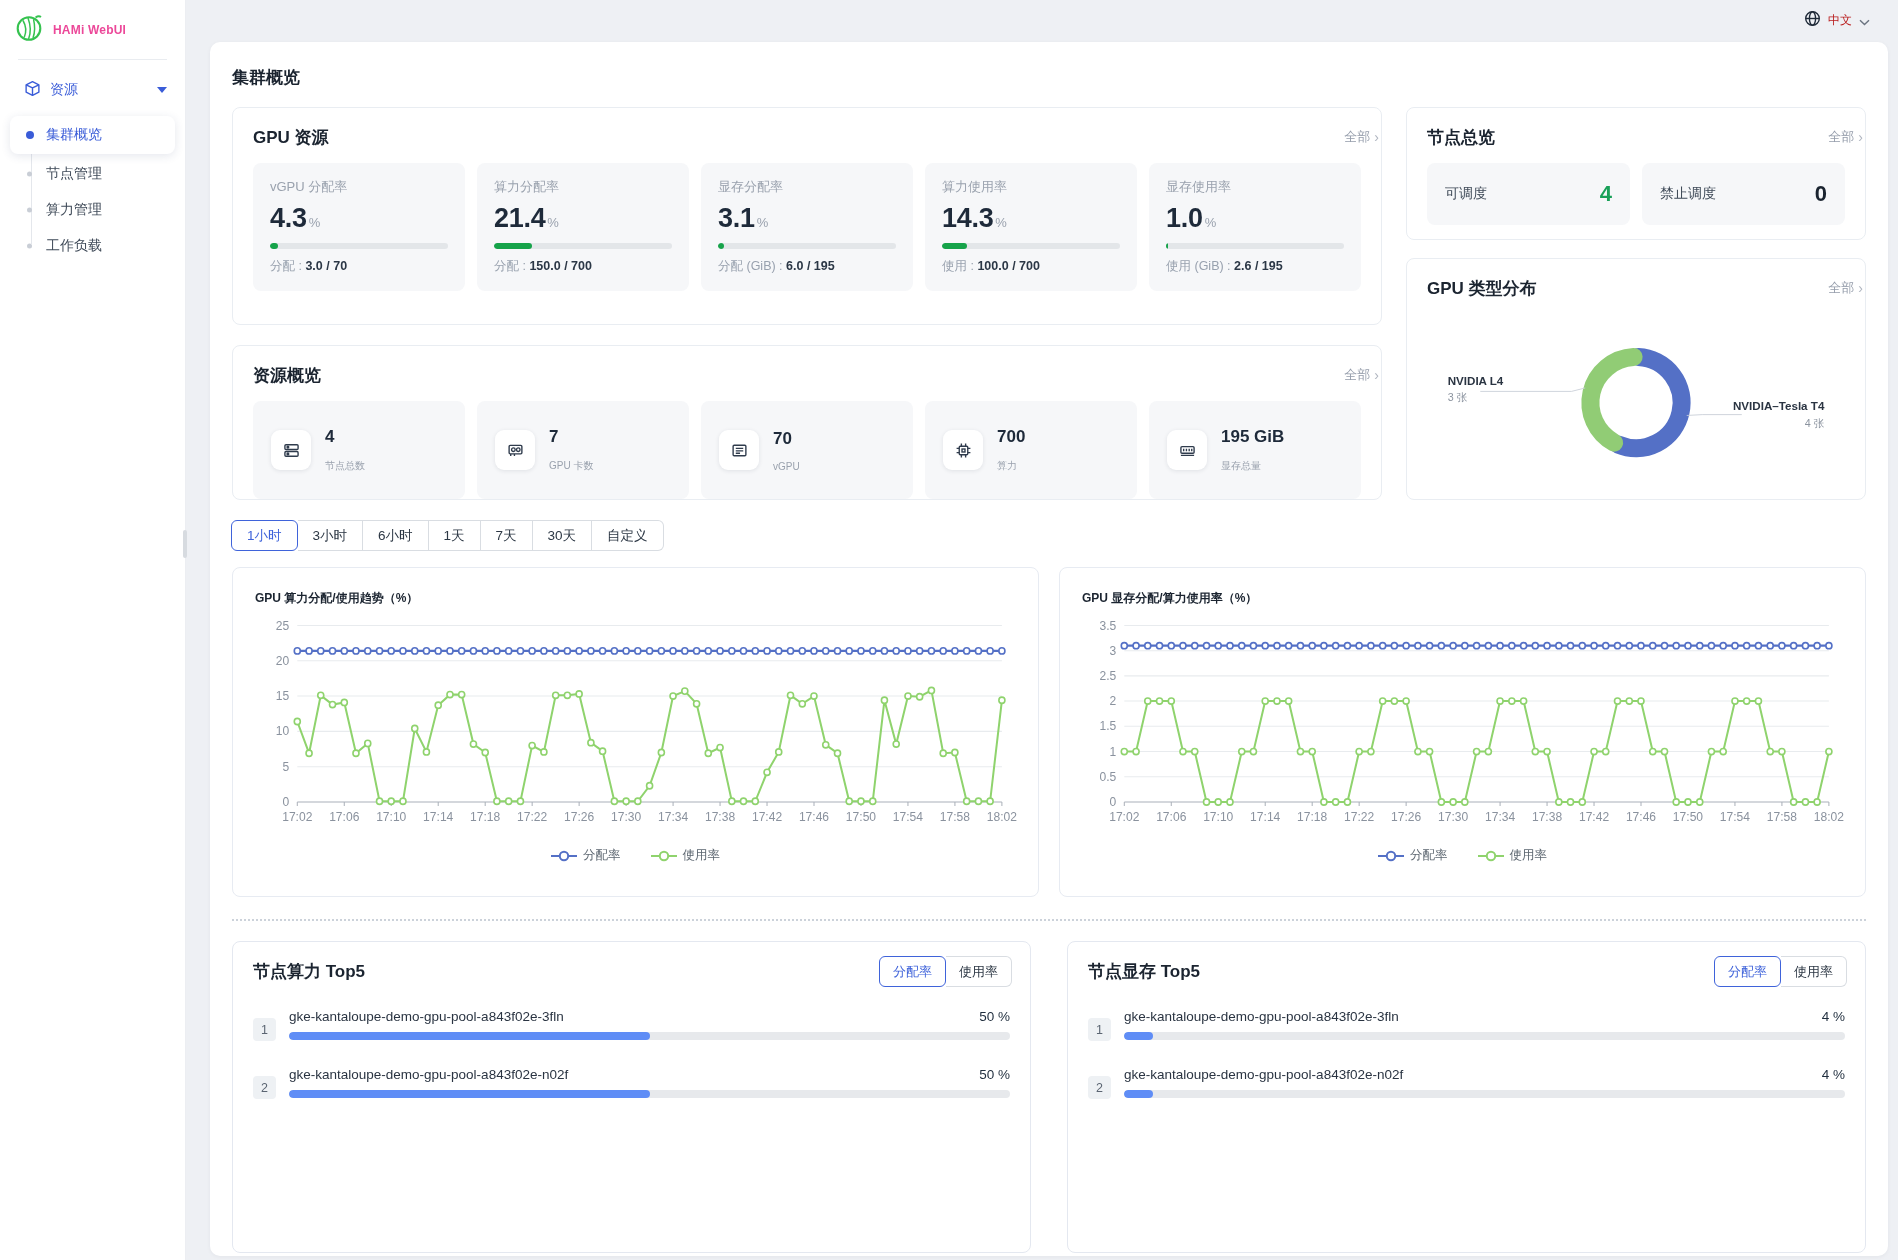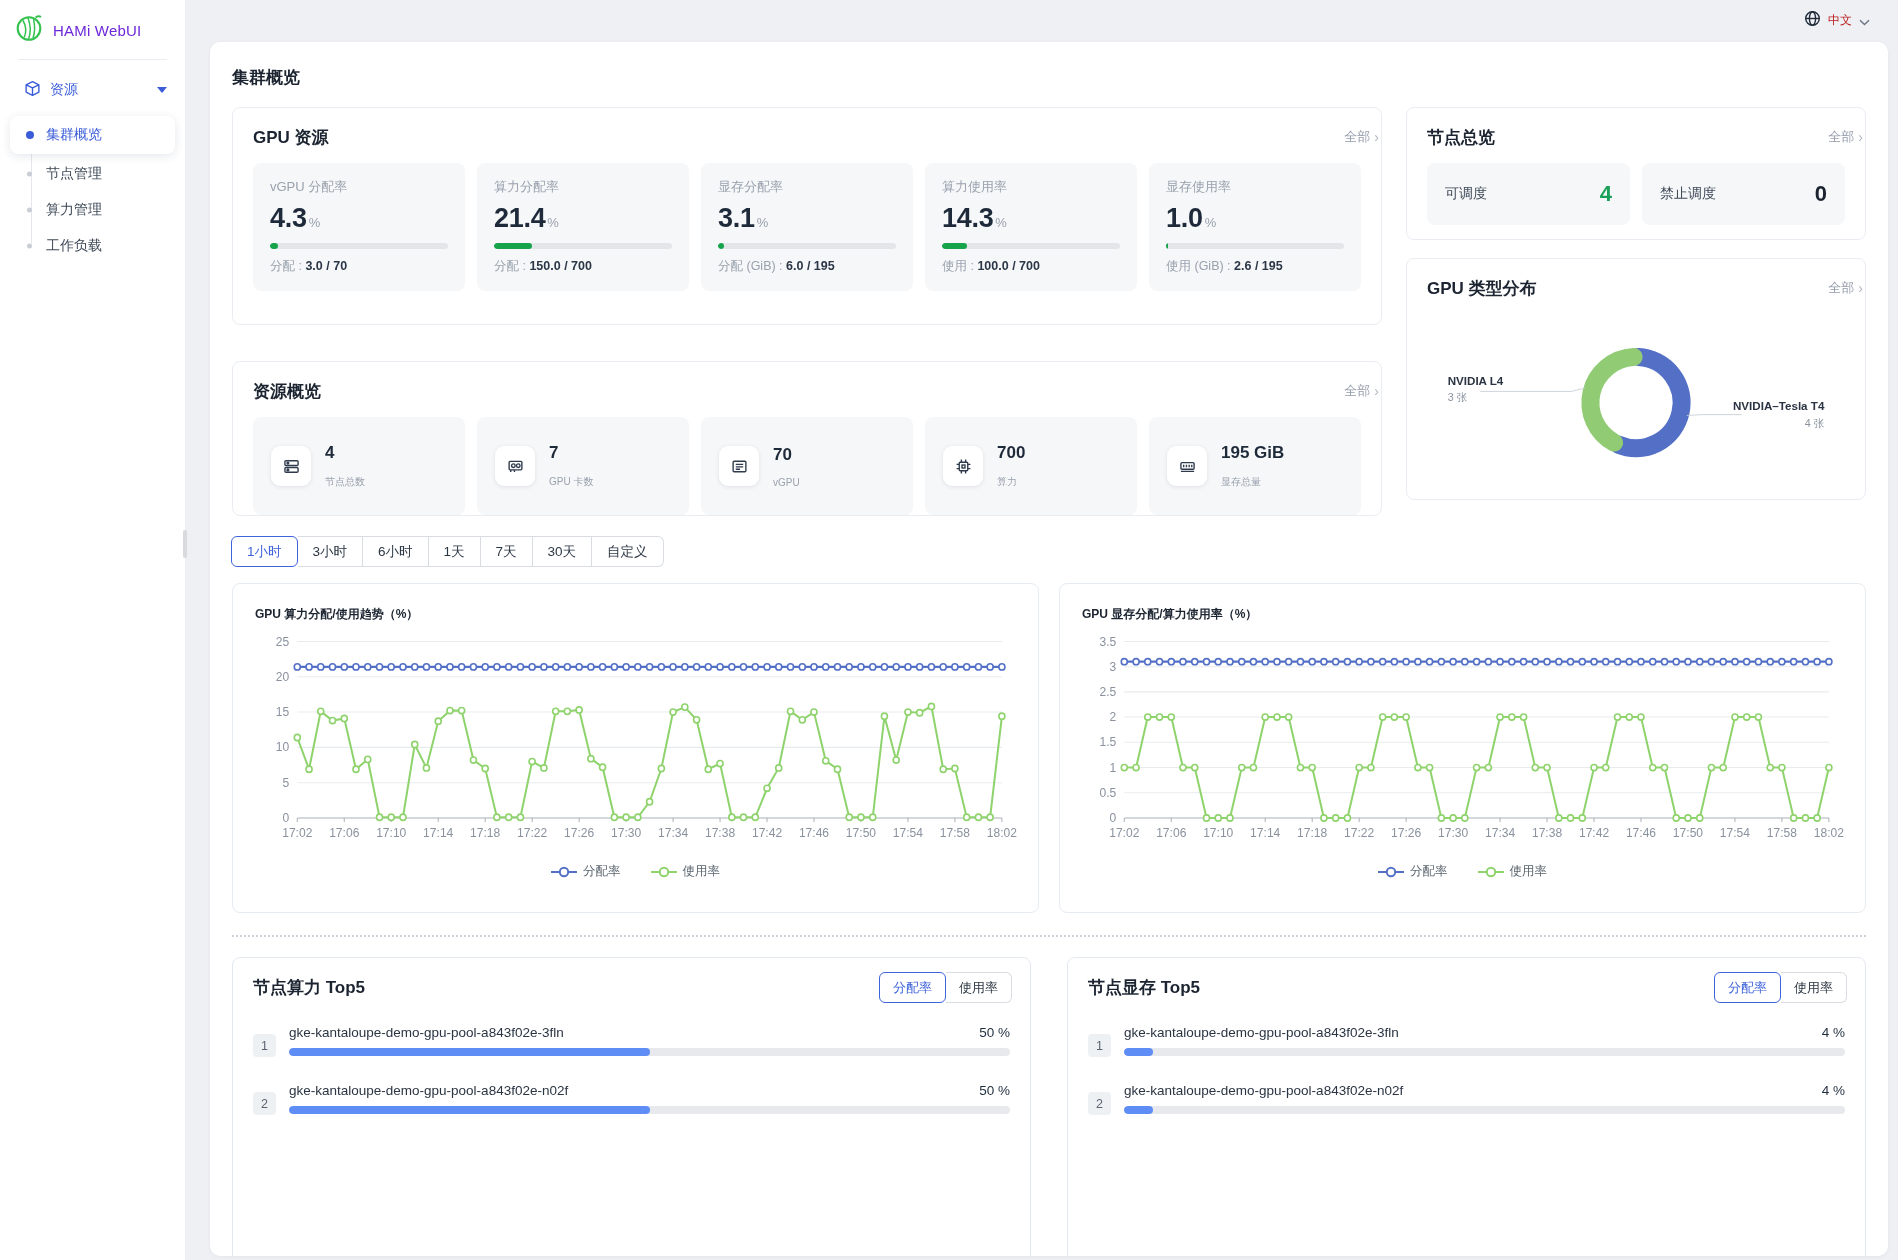--- a/index.html
+++ b/index.html
@@ -4,21 +4,21 @@
 <style>
   * { margin:0; padding:0; box-sizing:border-box; }
   html,body { width:1898px; height:1260px; overflow:hidden;
     font-family:"Liberation Sans","DejaVu Sans",sans-serif;
     background:#eef0f4; color:#1f2a38; }
 
   
   .sidebar { position:absolute; left:0; top:0; width:186px; height:1260px;
     background:#ffffff; border-right:1px solid #eceef2; z-index:5; }
   .brand { display:flex; align-items:center; gap:9px; padding:13px 0 12px 14px; }
-  .brand-title { font-size:15px; font-weight:normal; color:#6d28d9; letter-spacing:.2px; }
+  .brand-title { font-size:12px; font-weight:bold; color:#ec4899; letter-spacing:.2px; }
   .brand-divider { border:none; border-top:1px solid #e9ecf0; margin:0 18px; }
   .menu-group { display:flex; align-items:center; gap:9px; padding:0 18px 0 24px; height:44px; margin-top:8px; cursor:pointer; }
   .menu-group-label { font-size:14px; color:#3a5cd8; flex:1; }
   .caret-down { width:0; height:0; border-left:5px solid transparent; border-right:5px solid transparent; border-top:6px solid #3a5cd8; }
   .menu-list { position:relative; margin-top:4px; }
   .tree-line { position:absolute; left:31px; top:14px; bottom:18px; width:1px; background:#e4e7ec; }
   .menu-item { position:relative; height:33px; margin:3px 10px; display:flex; align-items:center;
     padding-left:36px; font-size:14px; color:#3f4a58; border-radius:8px; cursor:pointer; }
   .menu-item .dot { position:absolute; left:17px; top:50%; transform:translate(0,-50%);
     width:5px; height:5px; border-radius:50%; background:#c9ced6; }
@@ -32,21 +32,21 @@
   .lang { position:absolute; top:10px; right:28px; display:flex; align-items:center; gap:7px; cursor:pointer; z-index:6; }
   .lang-label { font-size:12px; color:#b91c1c; }
 
   
   .main { position:absolute; left:210px; top:42px; width:1678px; height:1214px;
     background:#ffffff; border-radius:10px; box-shadow:0 1px 4px rgba(30,40,60,.05);
     padding:22px; overflow:hidden; }
   .page-title { font-size:17px; font-weight:bold; color:#1b2430; margin:2px 0 18px 0; }
 
   .row1 { display:flex; gap:24px; }
-  .col-left { width:1150px; display:flex; flex-direction:column; gap:36px; }
+  .col-left { width:1150px; display:flex; flex-direction:column; gap:20px; }
   .col-right { flex:1; display:flex; flex-direction:column; gap:18px; }
 
   .card { background:#fff; border:1px solid #e9edf2; border-radius:8px; padding:18px 20px; position:relative; }
   .card-title { font-size:17px; font-weight:bold; color:#1b2430; }
   .all-link { position:absolute; right:2px; top:20px; font-size:13px; color:#959dab; cursor:pointer; display:flex; align-items:center; gap:4px; }
   .all-link .chev { color:#b0b6c0; font-size:14px; }
 
   
   .metric-grid { display:grid; grid-template-columns:repeat(5,1fr); gap:12px; margin-top:14px; }
   .metric-tile { background:#f6f7f9; border-radius:8px; padding:15px 17px; height:128px; }

